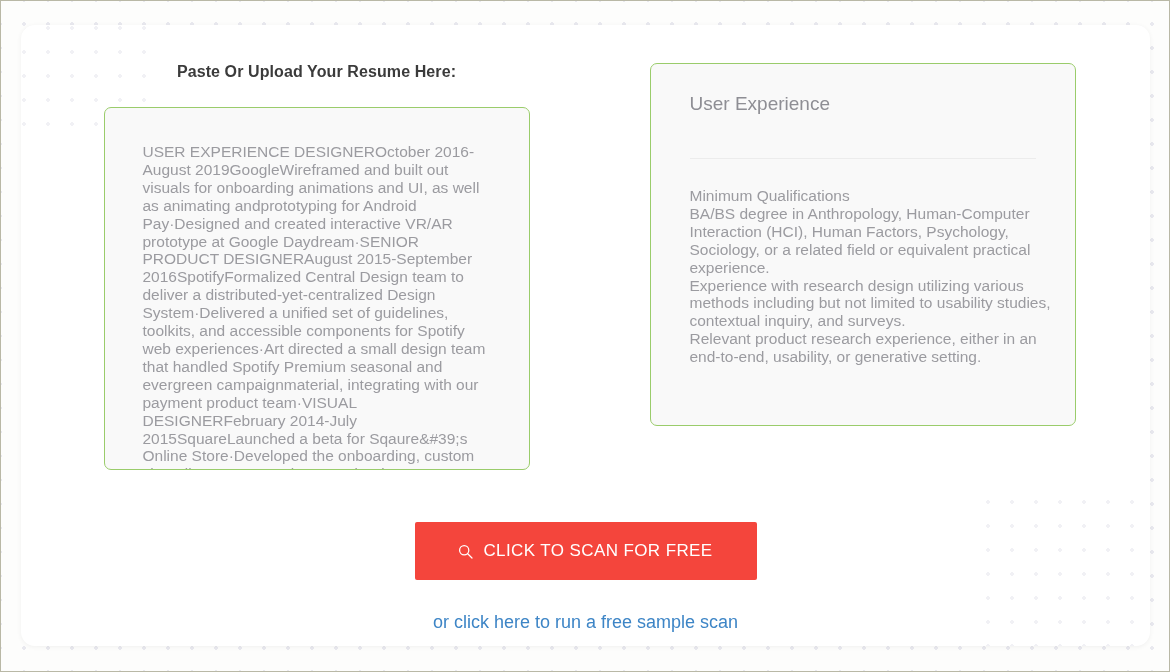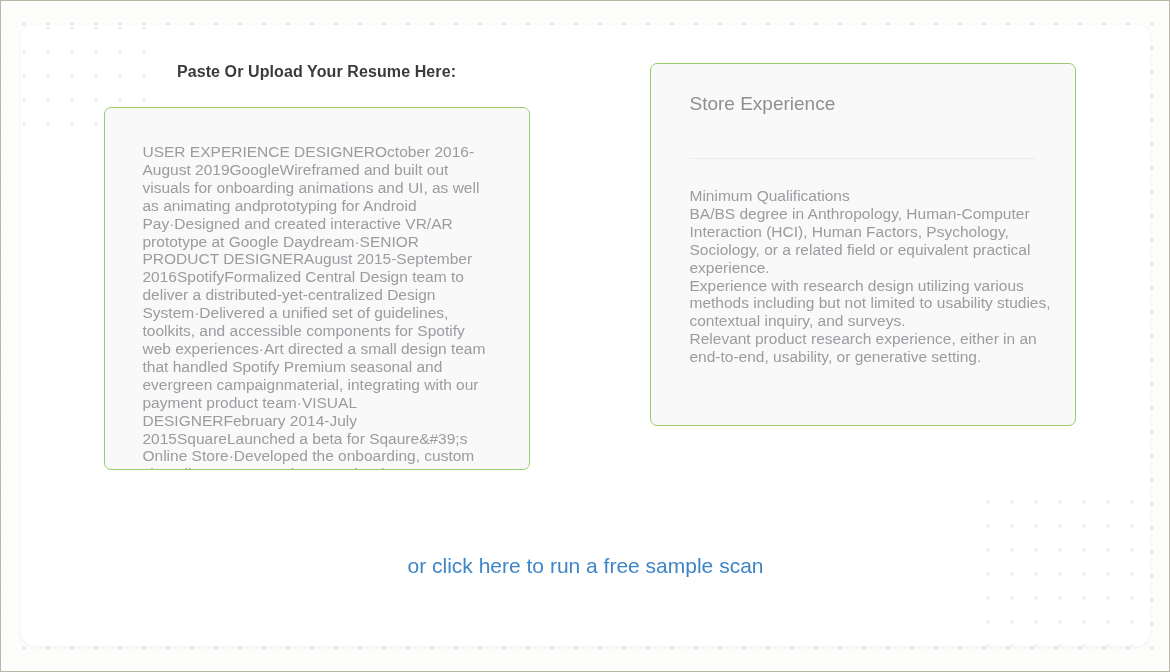--- a/index.html
+++ b/index.html
@@ -144,21 +144,21 @@
   }
   .scan-button .mag-icon {
     display: inline-block;
     width: 15px;
     height: 15px;
     line-height: 0;
   }
   .sample-link {
     display: block;
     margin-top: 32px;
-    font-size: 21px;
+    font-size: 18px;
     color: #3d85c6;
     text-decoration: none;
     cursor: pointer;
   }
 </style>
 </head>
 <body>
 
 <div class="page-root">
 
@@ -171,29 +171,38 @@
 
       <div class="panel">
         <h2 class="panel-heading">Paste Or Upload Your Resume Here:</h2>
         <div class="paste-box">
           <p class="box-text">USER EXPERIENCE DESIGNEROctober 2016-August 2019GoogleWireframed and built out visuals for onboarding animations and UI, as well as animating andprototyping for Android Pay·Designed and created interactive VR/AR prototype at Google Daydream·SENIOR PRODUCT DESIGNERAugust 2015-September 2016SpotifyFormalized Central Design team to deliver a distributed-yet-centralized Design System·Delivered a unified set of guidelines, toolkits, and accessible components for Spotify web experiences·Art directed a small design team that handled Spotify Premium seasonal and evergreen campaignmaterial, integrating with our payment product team·VISUAL DESIGNERFebruary 2014-July 2015SquareLaunched a beta for Sqaure&amp;#39;s Online Store·Developed the onboarding, custom site editor, page templates, and order</p>
         </div>
       </div>
 
       <div class="panel">
         <div class="paste-box">
-          <div class="jd-title">Store Experience</div>
+          <div class="jd-title">User Experience</div>
           <hr class="jd-divider">
           <p class="jd-body">Minimum Qualifications
 BA/BS degree in Anthropology, Human-Computer Interaction (HCI), Human Factors, Psychology, Sociology, or a related field or equivalent practical experience.
 Experience with research design utilizing various methods including but not limited to usability studies, contextual inquiry, and surveys.
 Relevant product research experience, either in an end-to-end, usability, or generative setting.</p>
         </div>
       </div>
 
     </div>
 
     <div class="cta-wrap">
+      <button class="scan-button">
+        <span class="mag-icon">
+          <svg width="15" height="15" viewBox="0 0 15 15" fill="none" xmlns="http://www.w3.org/2000/svg">
+            <circle cx="6.2" cy="6.2" r="4.6" stroke="#ffffff" stroke-width="1.25" fill="none"></circle>
+            <line x1="9.7" y1="9.7" x2="14" y2="14" stroke="#ffffff" stroke-width="1.25" stroke-linecap="round"></line>
+          </svg>
+        </span>
+        <span>CLICK TO SCAN FOR FREE</span>
+      </button>
       <a class="sample-link">or click here to run a free sample scan</a>
     </div>
 
   </div>
 </div>
 
 </body></html>

